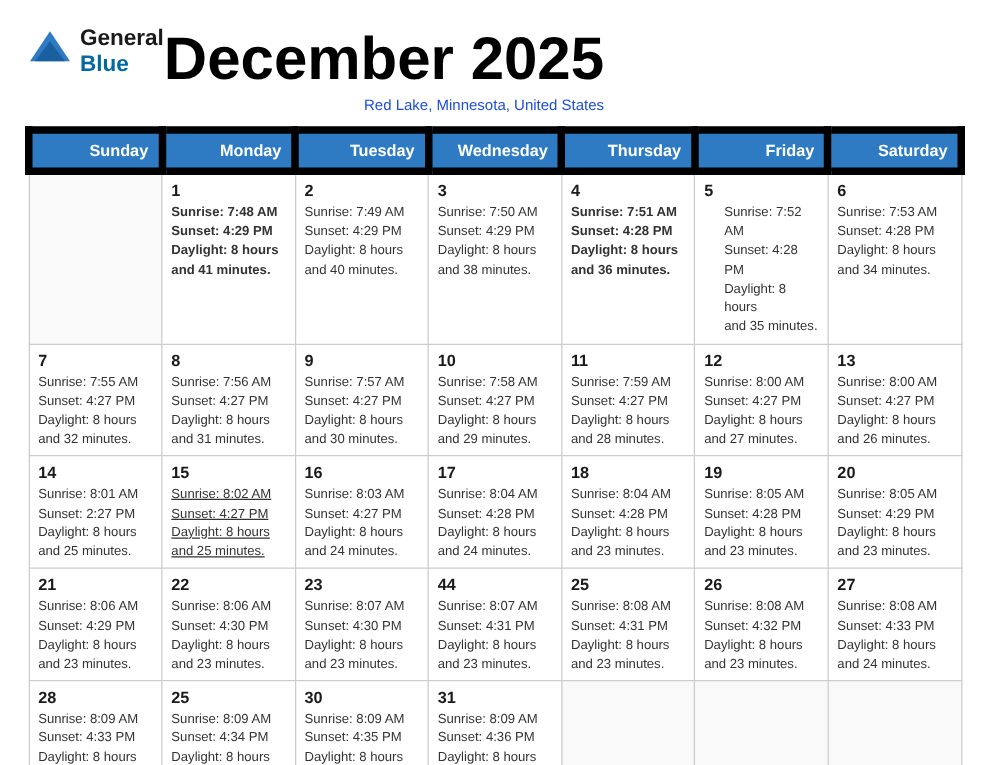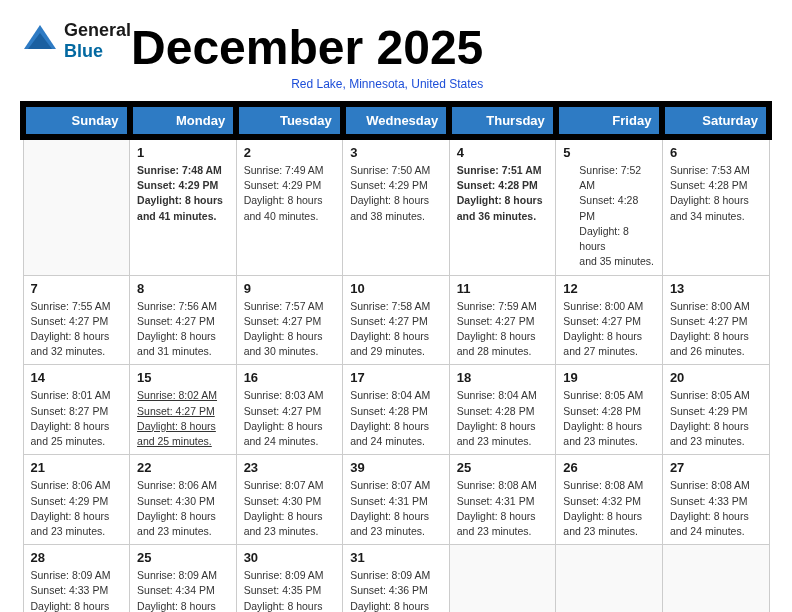--- a/index.html
+++ b/index.html
@@ -216,21 +216,21 @@
           <div class="day-info" style="white-space: pre-line;">Sunrise: 8:00 AM
 Sunset: 4:27 PM
 Daylight: 8 hours
 and 26 minutes.</div>
         </td>
       </tr>
       <tr>
         <td>
           <div class="day-number">14</div>
           <div class="day-info" style="white-space: pre-line;">Sunrise: 8:01 AM
-Sunset: 8:27 PM
+Sunset: 2:27 PM
 Daylight: 8 hours
 and 25 minutes.</div>
         </td>
         <td>
           <div class="day-number">15</div>
           <div class="day-info" style="white-space: pre-line; text-decoration: underline;">Sunrise: 8:02 AM
 Sunset: 4:27 PM
 Daylight: 8 hours
 and 25 minutes.</div>
         </td>
@@ -286,21 +286,21 @@
 and 23 minutes.</div>
         </td>
         <td>
           <div class="day-number">23</div>
           <div class="day-info" style="white-space: pre-line;">Sunrise: 8:07 AM
 Sunset: 4:30 PM
 Daylight: 8 hours
 and 23 minutes.</div>
         </td>
         <td>
-          <div class="day-number">39</div>
+          <div class="day-number">44</div>
           <div class="day-info" style="white-space: pre-line;">Sunrise: 8:07 AM
 Sunset: 4:31 PM
 Daylight: 8 hours
 and 23 minutes.</div>
         </td>
         <td>
           <div class="day-number">25</div>
           <div class="day-info" style="white-space: pre-line;">Sunrise: 8:08 AM
 Sunset: 4:31 PM
 Daylight: 8 hours

